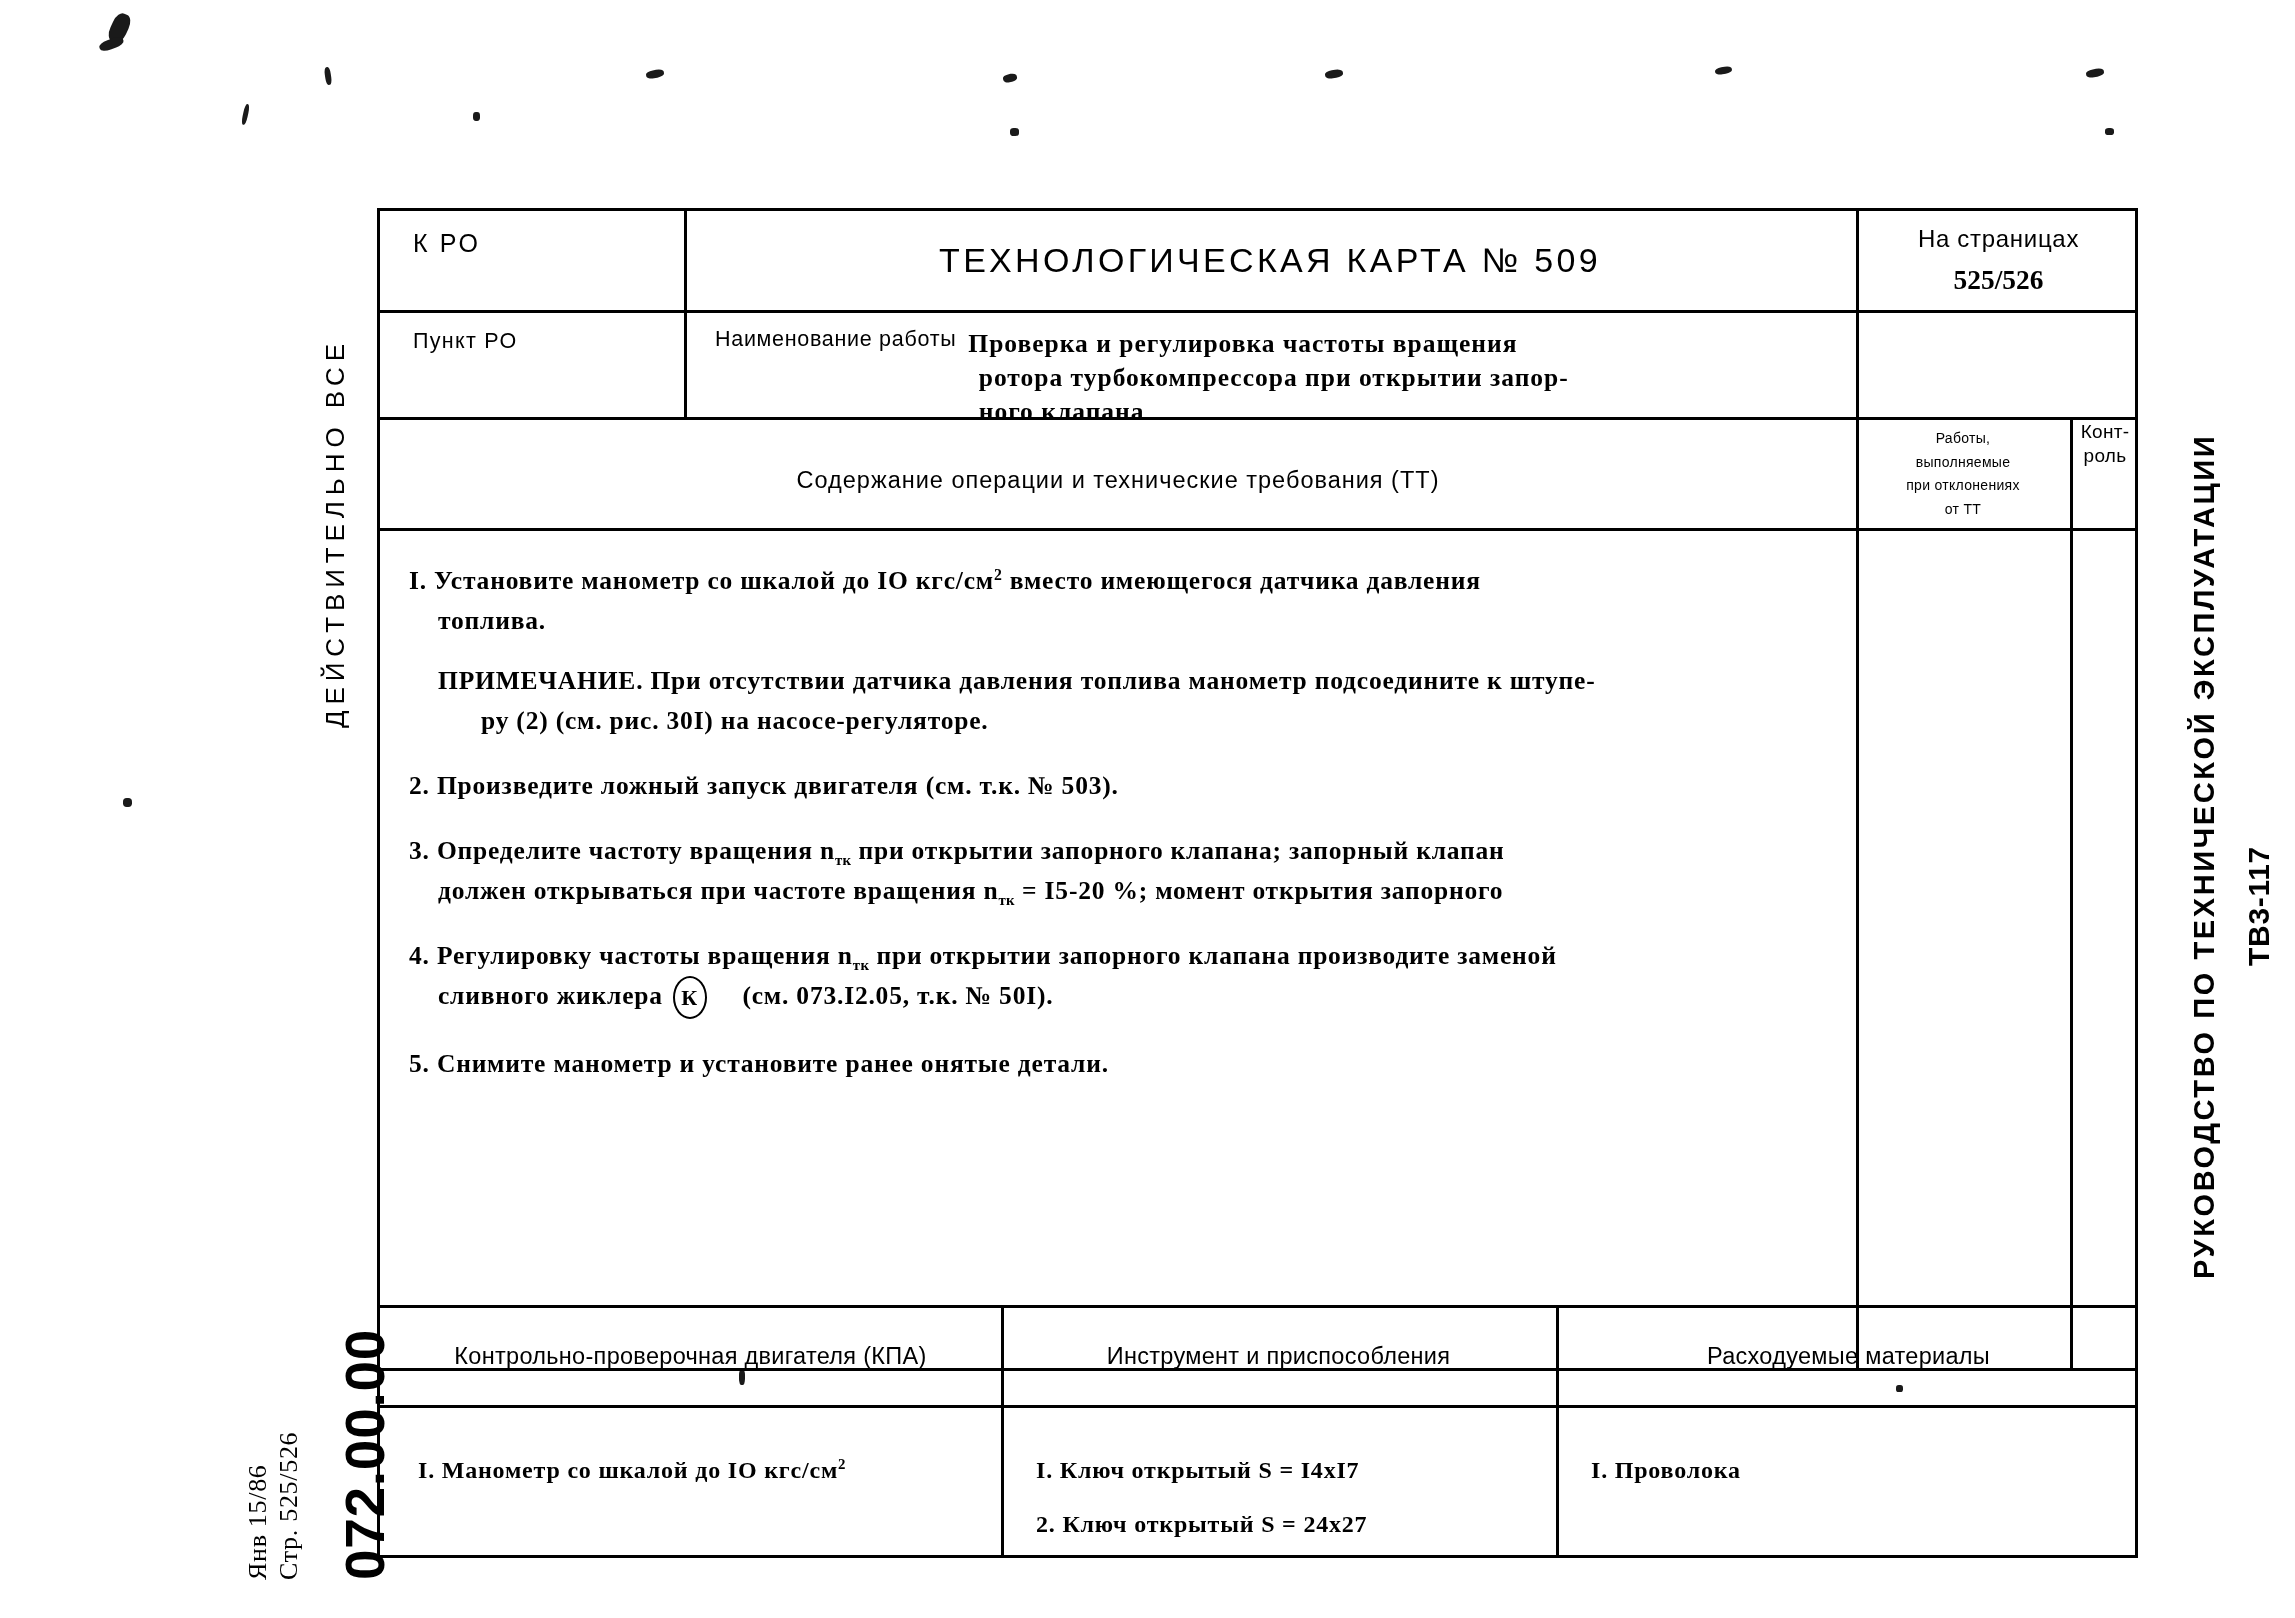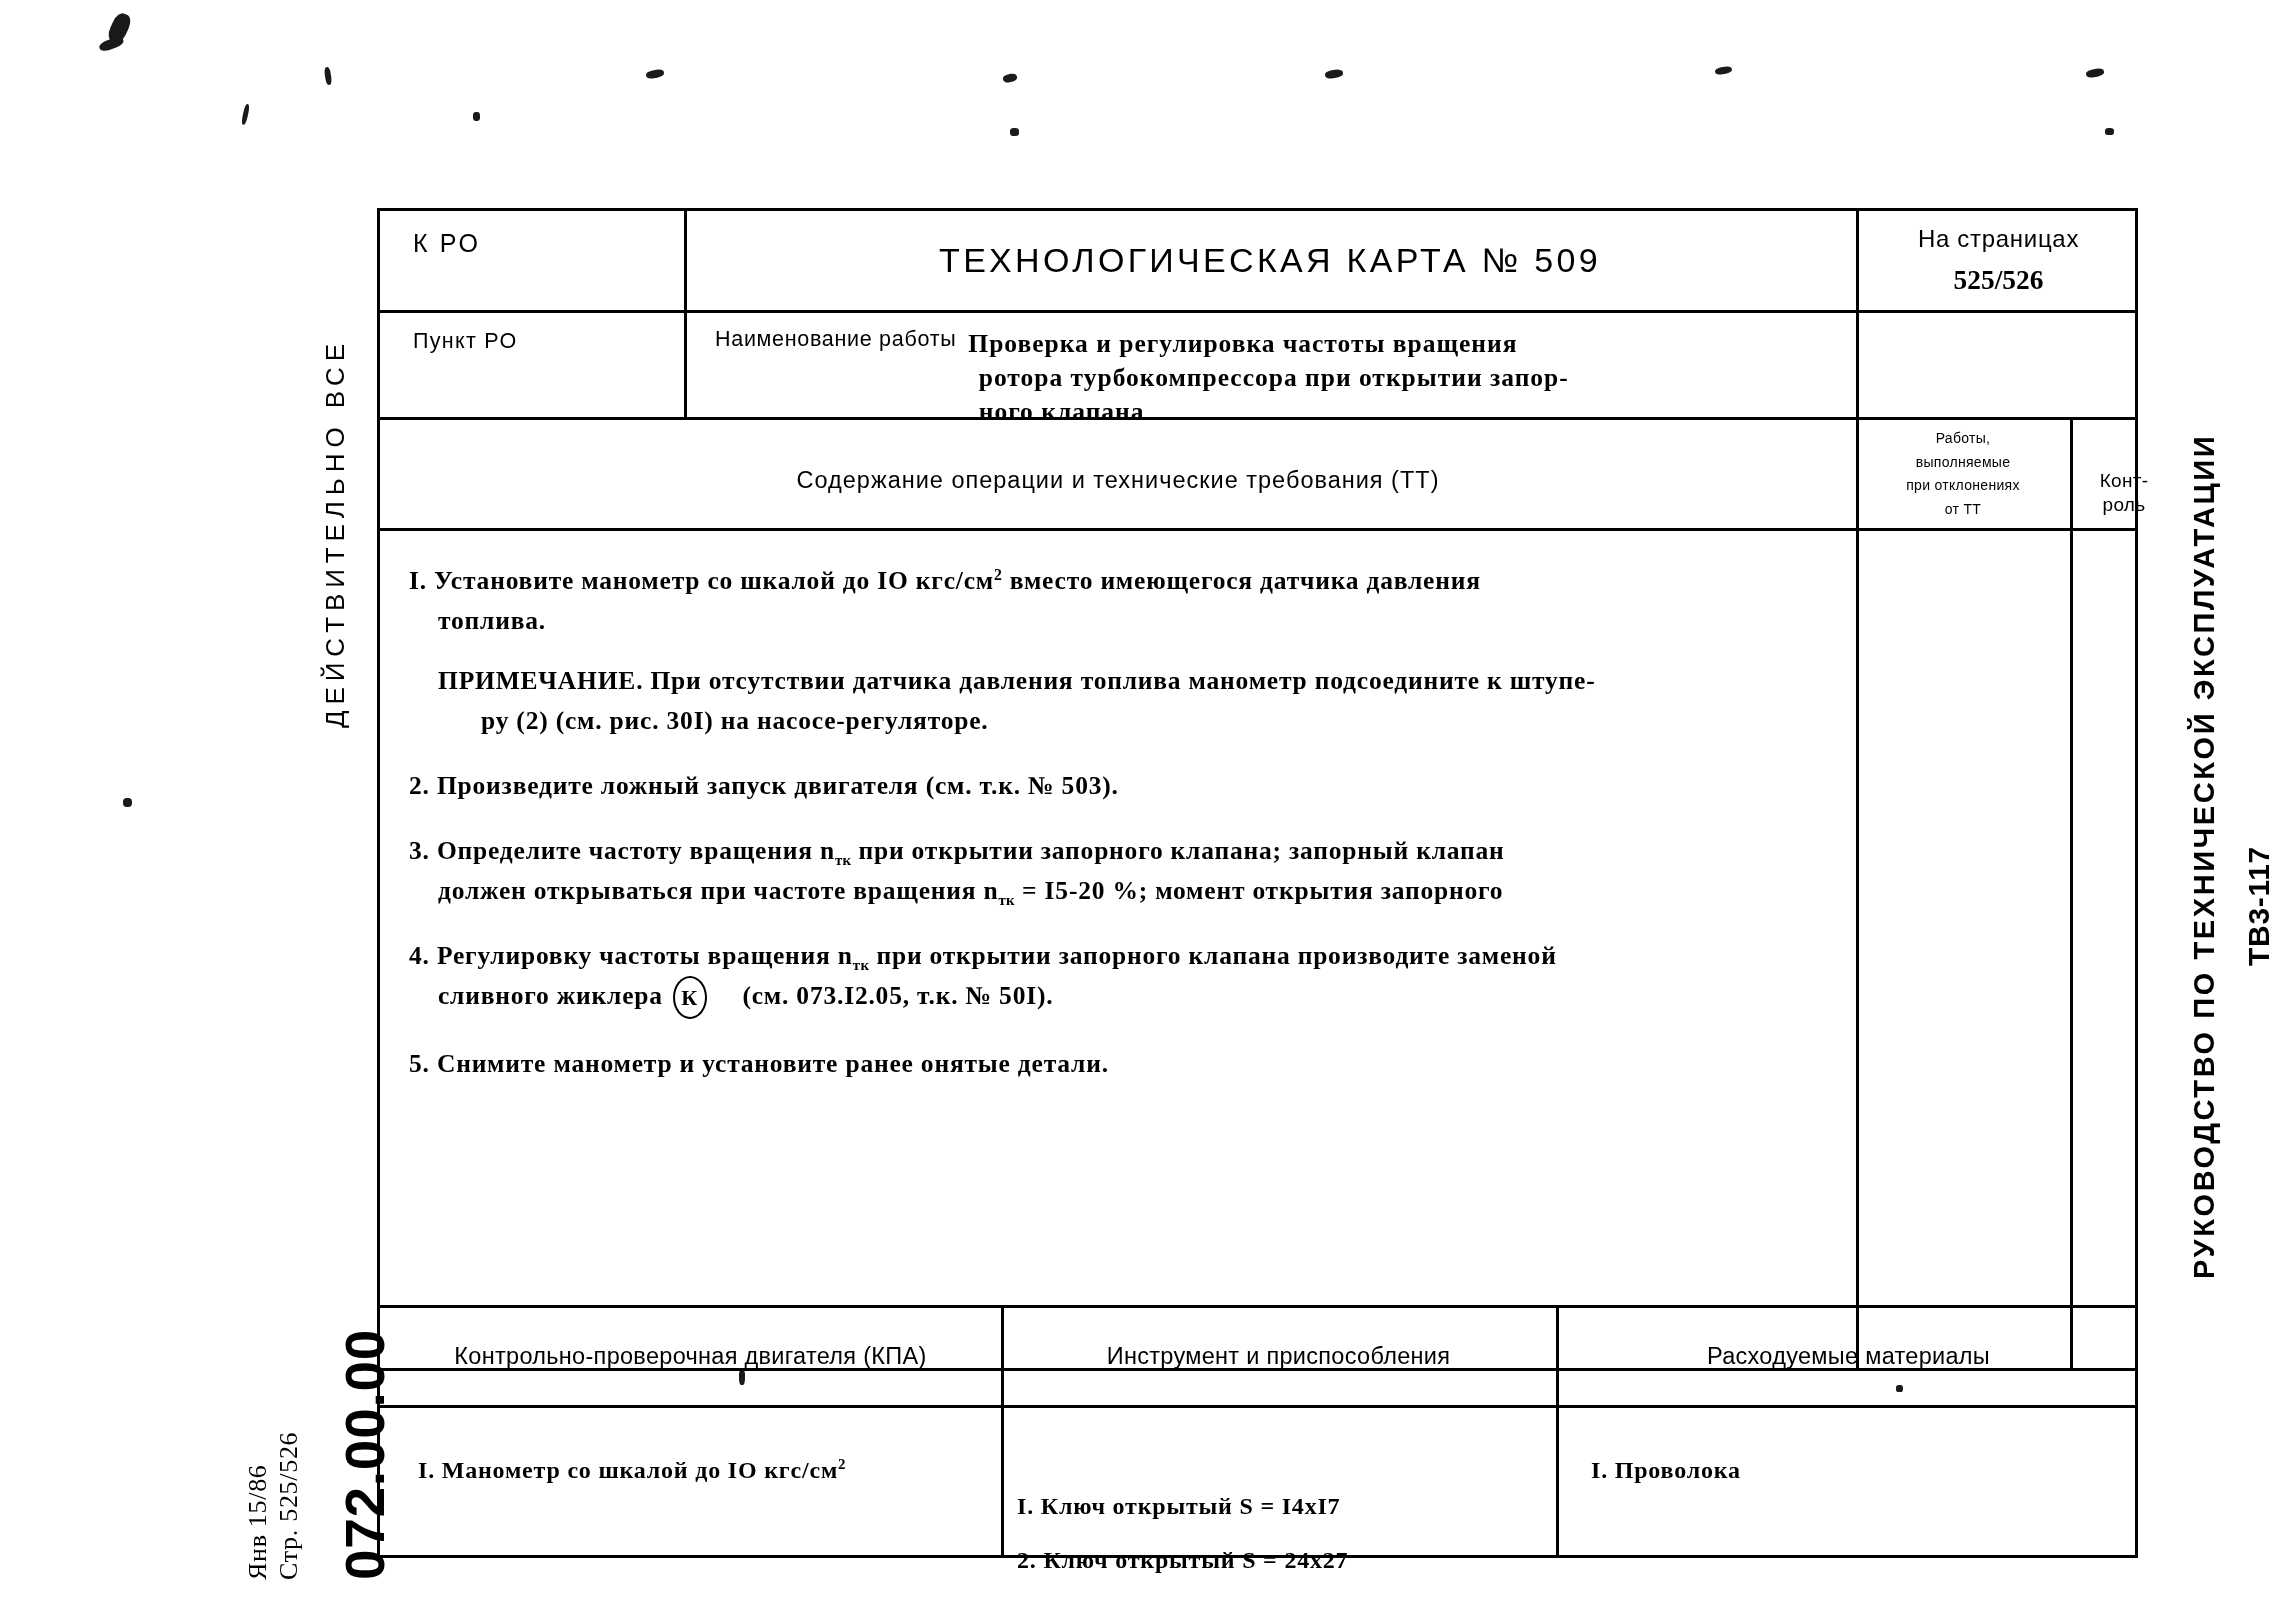--- a/index.html
+++ b/index.html
@@ -163,21 +163,21 @@
     display:flex; align-items:center; justify-content:center;
   }
   #ops-header-label { font-size:23.5px; letter-spacing:1px; }
   #deviations-header-cell {
     position:absolute; left:1476px; top:0; width:214px; height:108px;
     display:flex; flex-direction:column; align-items:center; justify-content:center;
   }
   .deviations-line { font-size:14px; line-height:23.5px; letter-spacing:0.3px; white-space:nowrap;}
   #control-header-cell {
     position:absolute; left:1690px; top:0; width:70px; height:96px;
-    display:flex; flex-direction:column; align-items:center; justify-content:flex-end;margin-left:19px;
+    display:flex; flex-direction:column; align-items:center; justify-content:flex-start;
   }
   .control-line { font-size:19px; line-height:23.5px; letter-spacing:0.3px; }
 
   
   #ops-body-cell {
     position:absolute; left:0; top:320px; width:1476px; height:837px;
     padding:30px 26px 0 29px; box-sizing:border-box;
   }
   #deviations-body-cell { position:absolute; left:1476px; top:320px; width:214px; height:837px; }
   #control-body-cell { position:absolute; left:1690px; top:320px; width:70px; height:837px; }
@@ -240,21 +240,21 @@
     letter-spacing:0.8px;
     line-height:54px;
     white-space:nowrap;
   }
 
   #kpa-head-cell   { left:0px;    width:621px; }
   #tools-head-cell { left:621px;  width:555px; }
   #mat-head-cell   { left:1176px; width:585px; }
 
   #kpa-body-cell   { left:0px;    width:621px; padding-left:38px; }
-  #tools-body-cell { left:602px;  width:593px; padding-left:35px;margin-top:36px; }
+  #tools-body-cell { left:621px;  width:593px; padding-left:35px; }
   #mat-body-cell   { left:1176px; width:585px; padding-left:35px; }
 </style>
 </head>
 <body>
 
 <div class="speck" style="left:111px;top:13px;width:17px;height:30px;transform:rotate(25deg);"></div>
 <div class="speck" style="left:99px;top:39px;width:25px;height:10.4px;transform:rotate(-20deg);"></div>
 <div class="speck" style="left:243px;top:104px;width:5.2px;height:21px;transform:rotate(12deg);"></div>
 <div class="speck" style="left:325px;top:67px;width:5.9px;height:17.6px;transform:rotate(-8deg);"></div>
 <div class="speck" style="left:473px;top:112px;width:7.2px;height:8.5px;"></div>

